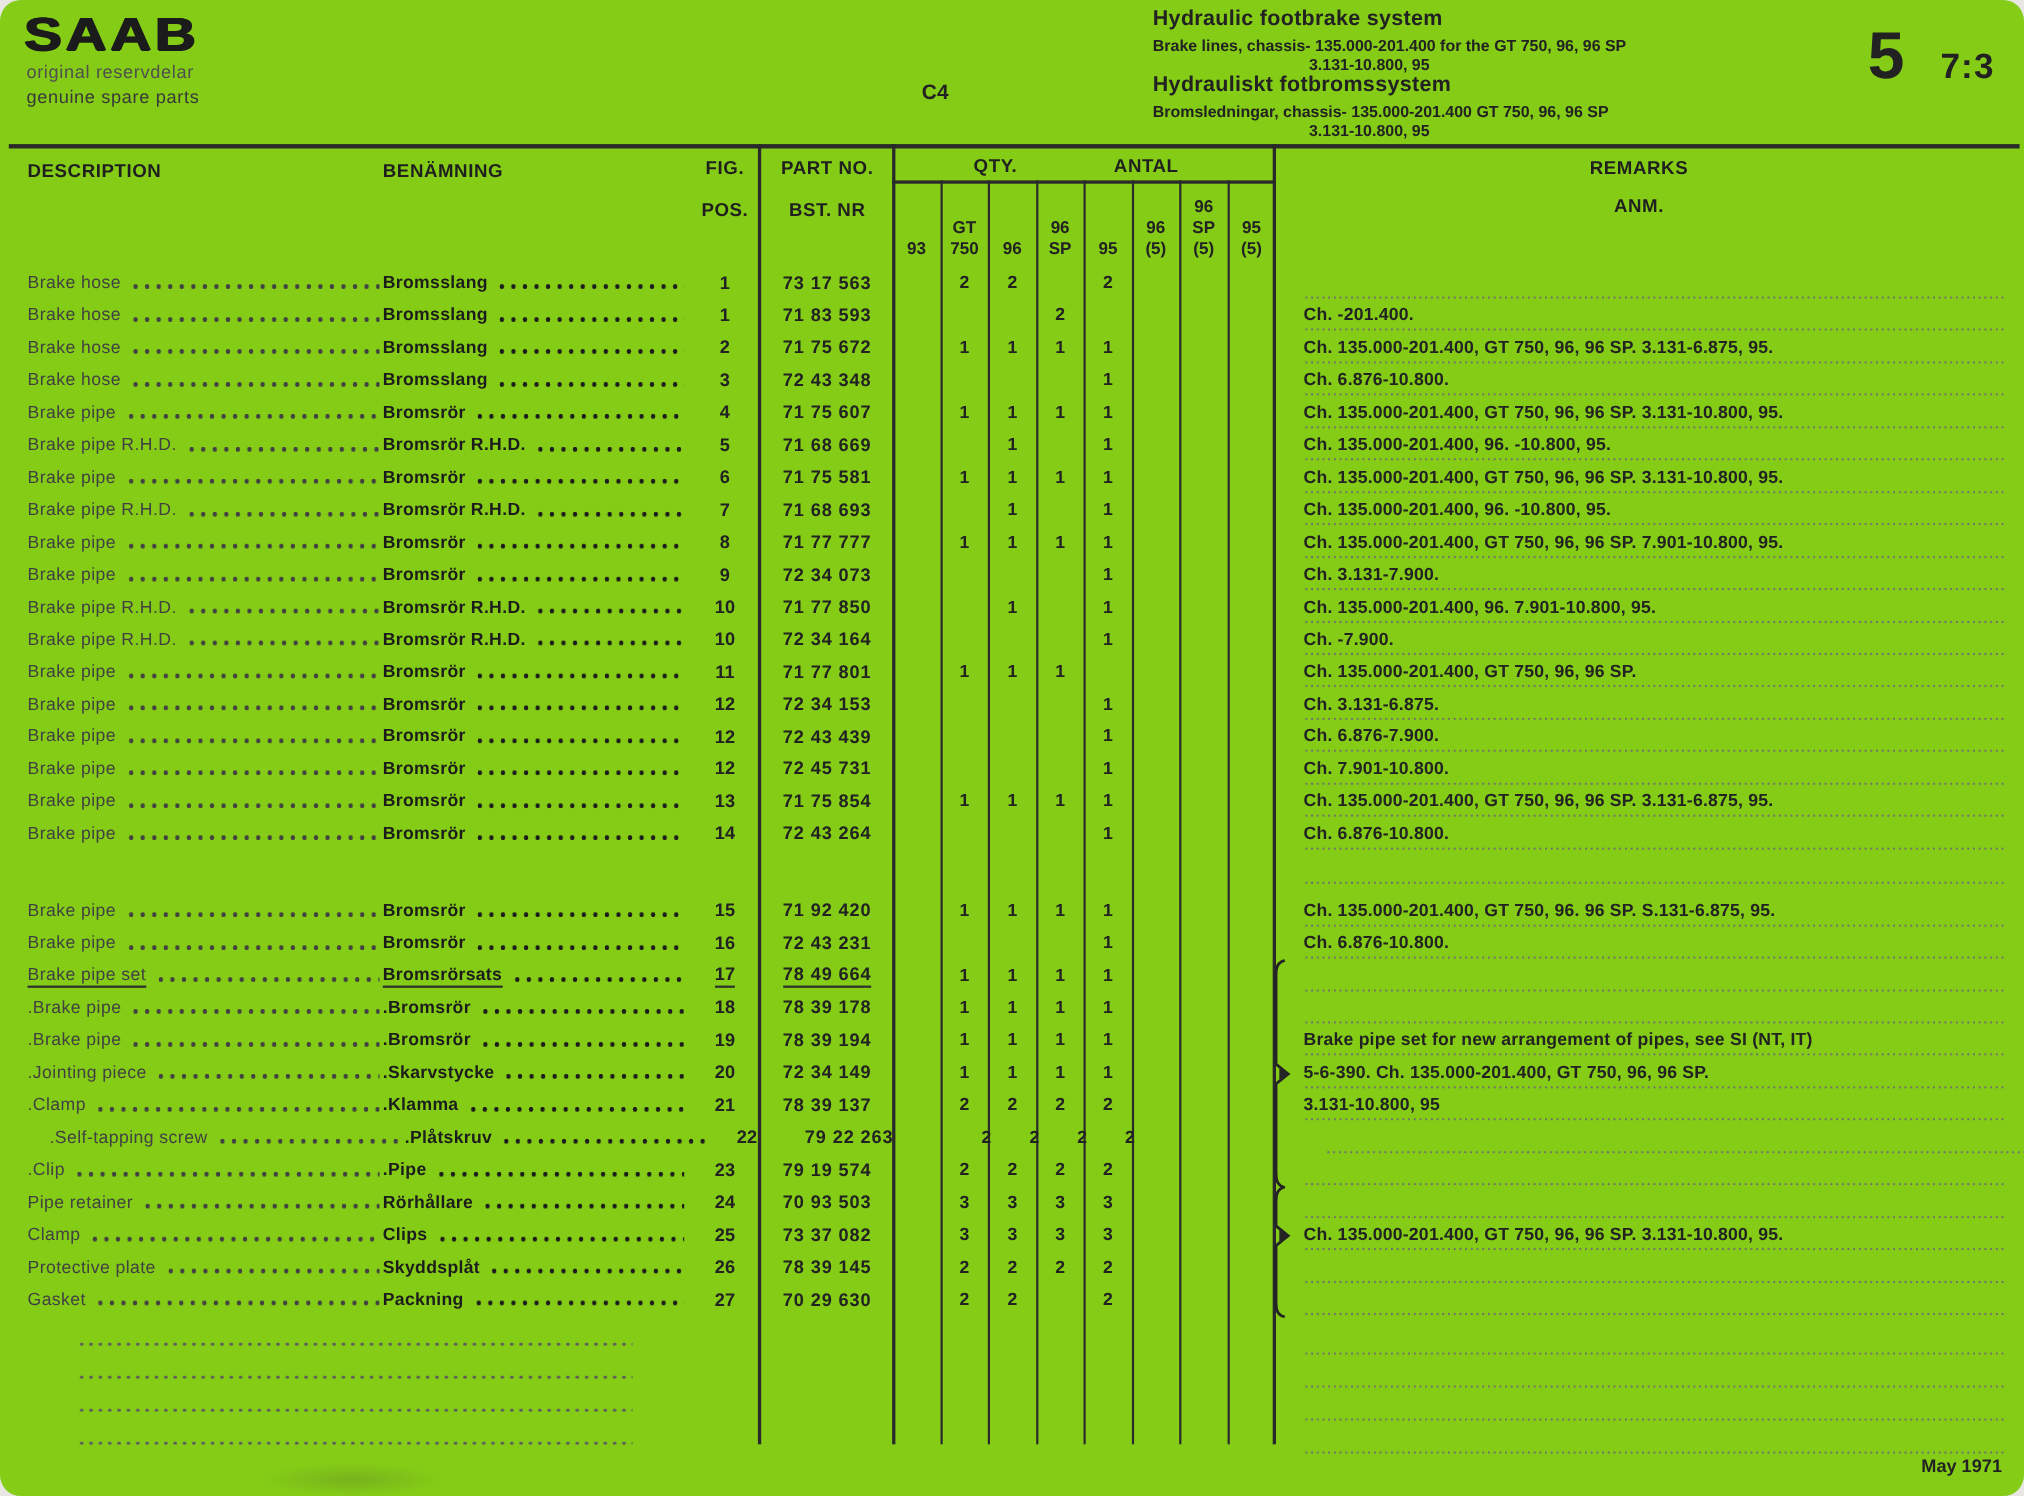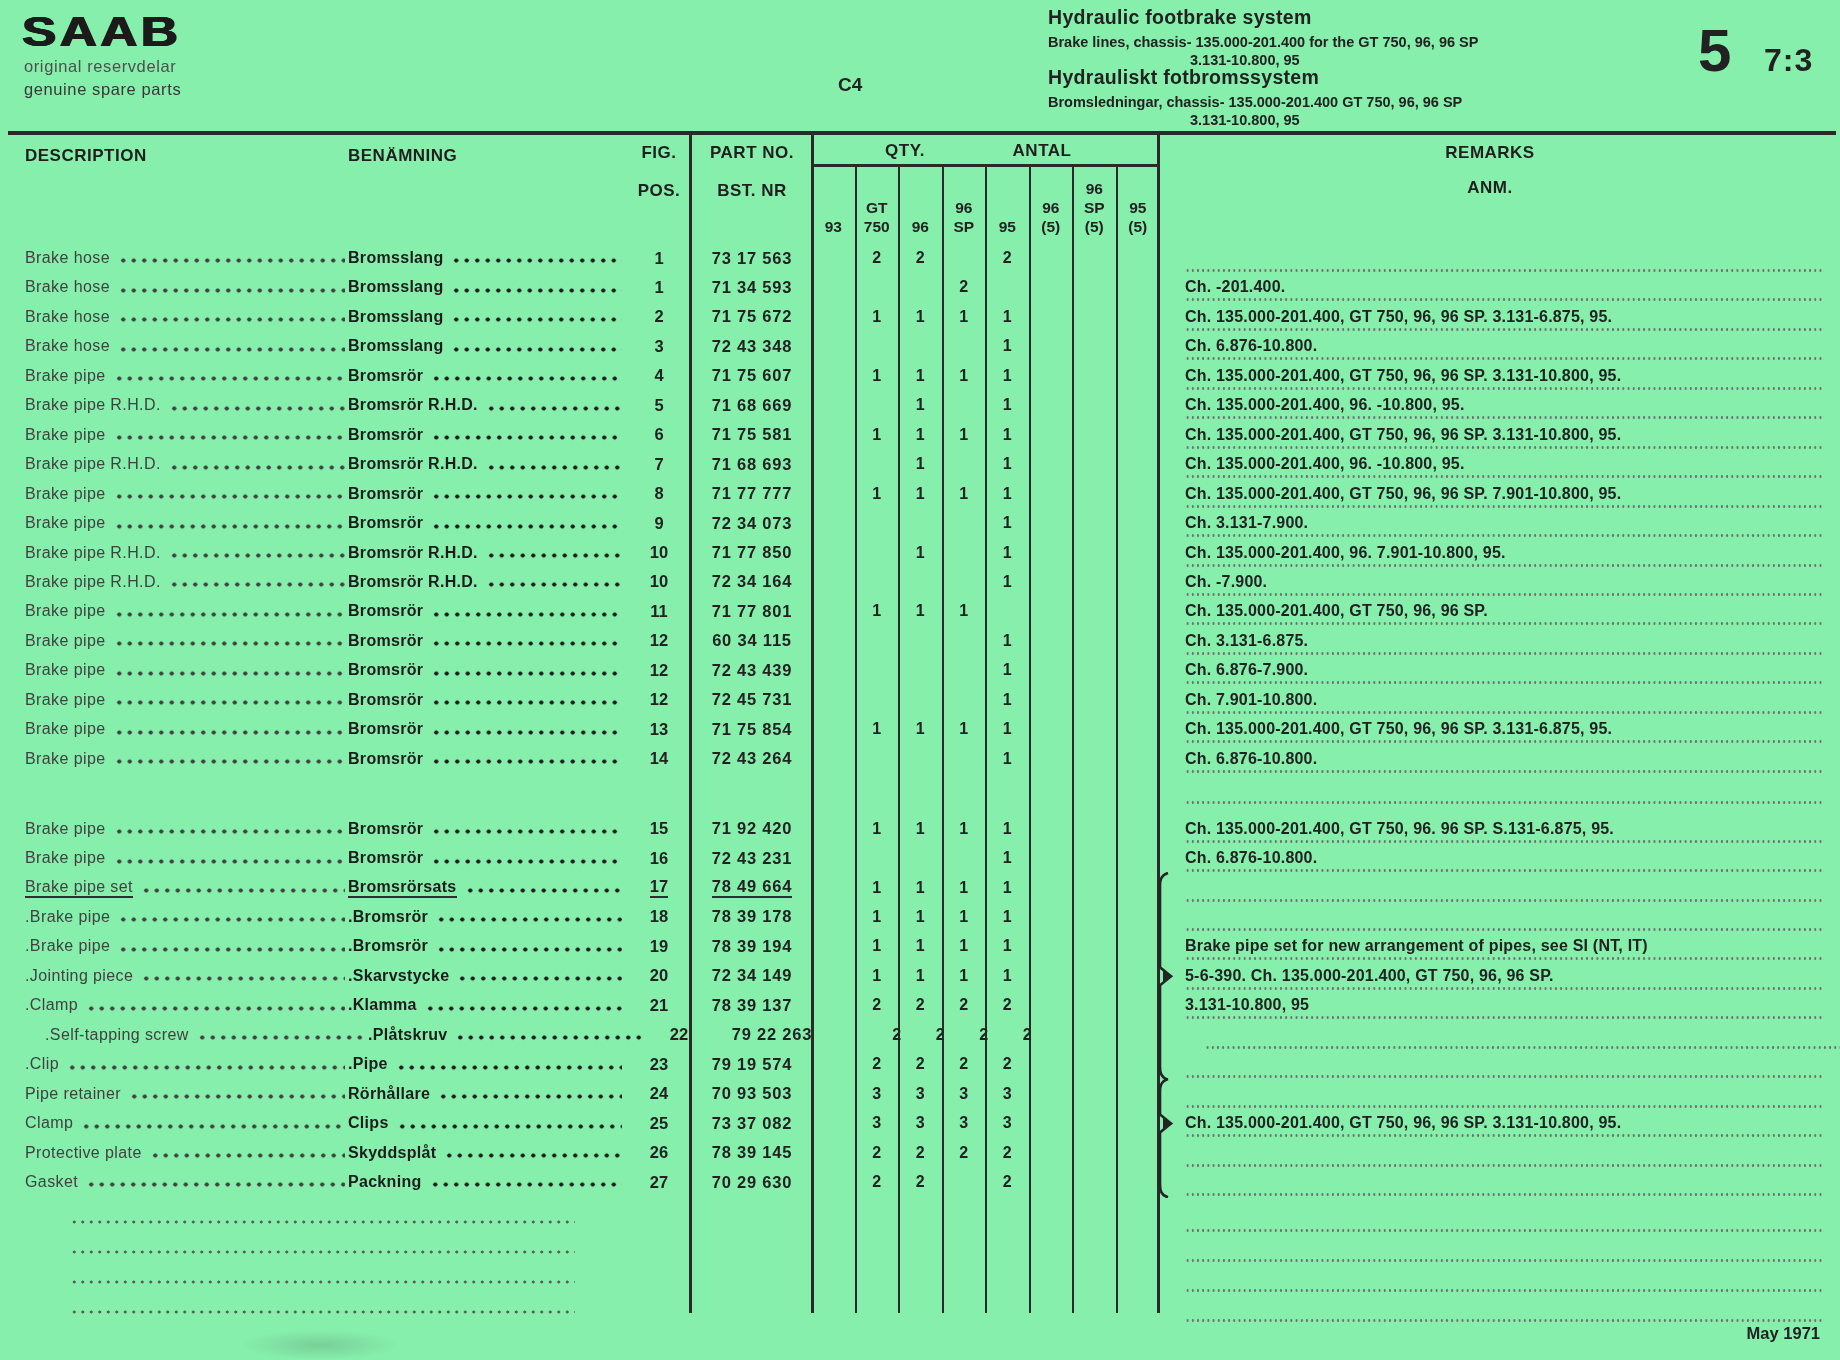--- a/index.html
+++ b/index.html
@@ -1,17 +1,17 @@
 <!DOCTYPE html>
 <html><head>
 <meta charset="utf-8">
 <style>
   html,body{margin:0;padding:0;background:#e8e6e0;}
-  #page{position:relative;width:1840px;height:1360px;background:#86efac;overflow:hidden;
-        font-family:"Liberation Sans","DejaVu Sans",sans-serif;color:#222;}
+  #page{position:relative;width:1840px;height:1360px;background:#84cc16;overflow:hidden;
+        font-family:"Liberation Sans","DejaVu Sans",sans-serif;color:#222;border-radius:19px;}
   .abs{position:absolute;}
   
   .logo{left:22px;top:6px;font-size:46px;font-weight:700;letter-spacing:3px;color:#1b1b1b;
         transform:scale(1.12,0.92);transform-origin:left top;
         text-shadow:0.9px 0 0 #1b1b1b,-0.9px 0 0 #1b1b1b,0 0.5px 0 #1b1b1b;}
   .brand-sub1{left:24px;top:57px;font-size:16.5px;color:#4f4f4f;letter-spacing:0.6px;}
   .brand-sub2{left:24px;top:80px;font-size:16.5px;color:#383838;letter-spacing:0.6px;}
   .c4{left:838px;top:74px;font-size:19px;font-weight:700;}
   
   .t-en-title{left:1048px;top:6px;font-size:19.5px;font-weight:700;letter-spacing:0.3px;}
@@ -159,21 +159,21 @@
           <span class="dots"></span>
         </div>
         <div class="cell ben">
           <span class="txt">Bromsslang</span>
           <span class="dots"></span>
         </div>
         <div class="cell fig">
           <span class="txt">1</span>
         </div>
         <div class="cell part">
-          <span class="txt">71 34 593</span>
+          <span class="txt">71 83 593</span>
         </div>
         <div class="cell qty" style="left: 811.5px; width: 43.5px;"></div>
         <div class="cell qty" style="left: 855px; width: 43.5px;"></div>
         <div class="cell qty" style="left: 898.5px; width: 43.5px;"></div>
         <div class="cell qty" style="left: 942px; width: 43.5px;">2</div>
         <div class="cell qty" style="left: 985.5px; width: 43.5px;"></div>
         <div class="cell qty" style="left: 1029px; width: 43.5px;"></div>
         <div class="cell qty" style="left: 1072.5px; width: 43.5px;"></div>
         <div class="cell qty" style="left: 1116px; width: 43.5px;"></div>
         <div class="cell remark">Ch. -201.400.</div>
@@ -471,21 +471,21 @@
           <span class="dots"></span>
         </div>
         <div class="cell ben">
           <span class="txt">Bromsrör</span>
           <span class="dots"></span>
         </div>
         <div class="cell fig">
           <span class="txt">12</span>
         </div>
         <div class="cell part">
-          <span class="txt">60 34 115</span>
+          <span class="txt">72 34 153</span>
         </div>
         <div class="cell qty" style="left: 811.5px; width: 43.5px;"></div>
         <div class="cell qty" style="left: 855px; width: 43.5px;"></div>
         <div class="cell qty" style="left: 898.5px; width: 43.5px;"></div>
         <div class="cell qty" style="left: 942px; width: 43.5px;"></div>
         <div class="cell qty" style="left: 985.5px; width: 43.5px;">1</div>
         <div class="cell qty" style="left: 1029px; width: 43.5px;"></div>
         <div class="cell qty" style="left: 1072.5px; width: 43.5px;"></div>
         <div class="cell qty" style="left: 1116px; width: 43.5px;"></div>
         <div class="cell remark">Ch. 3.131-6.875.</div>

